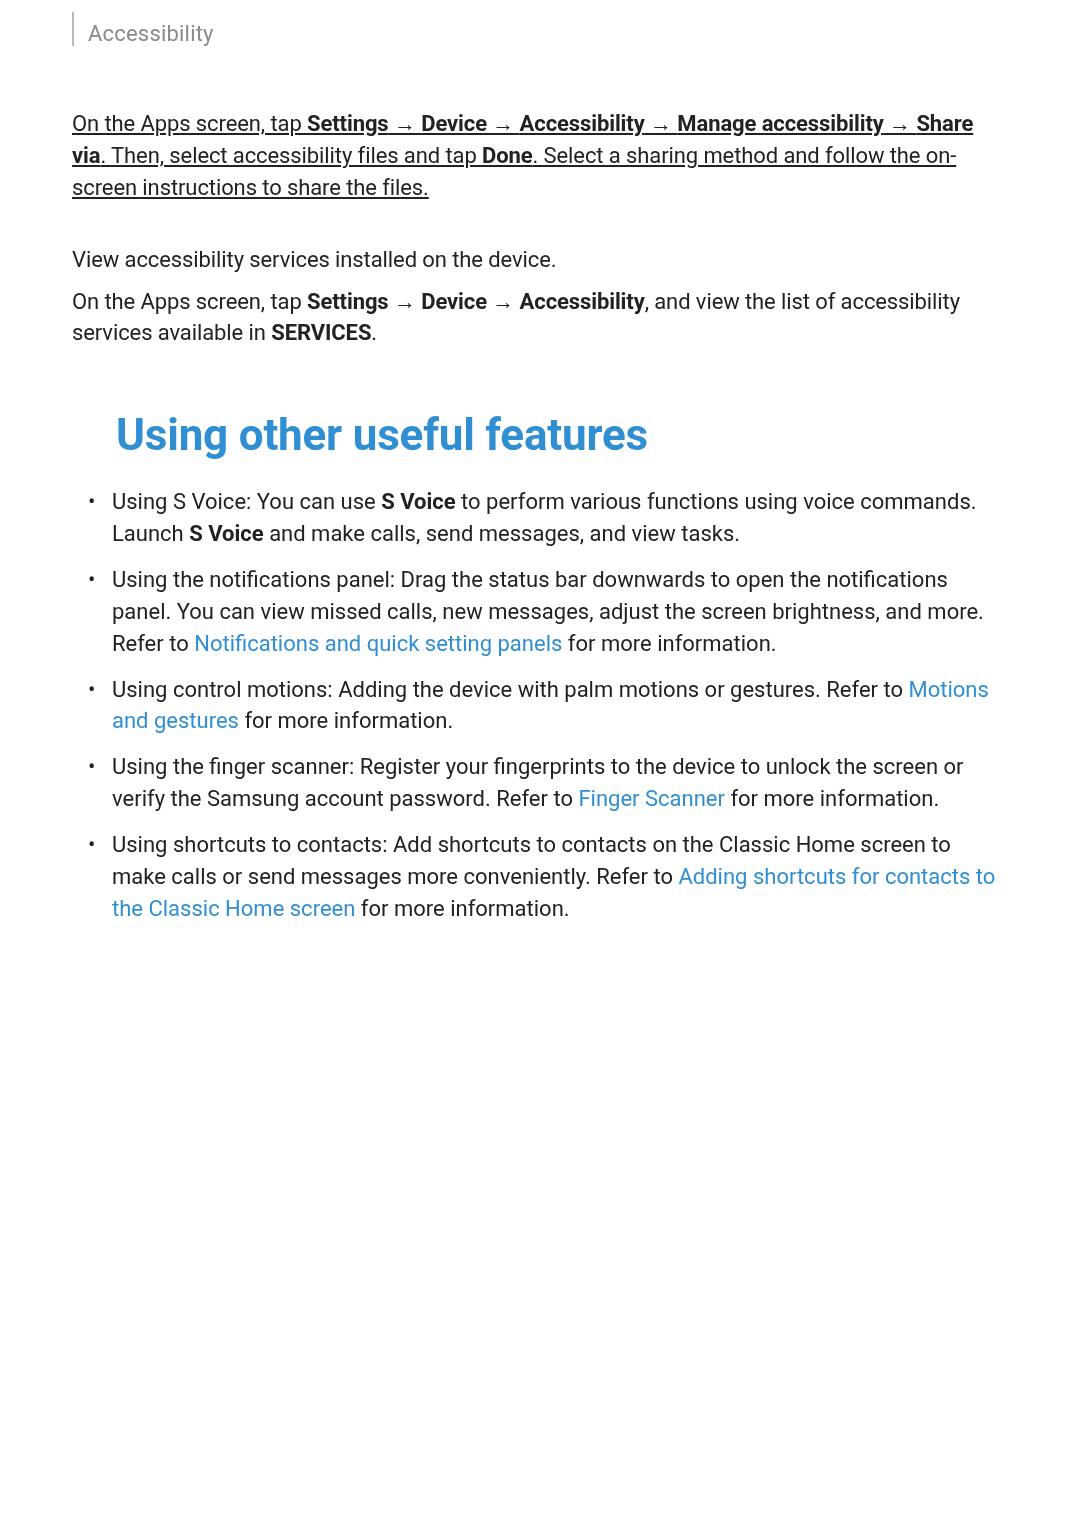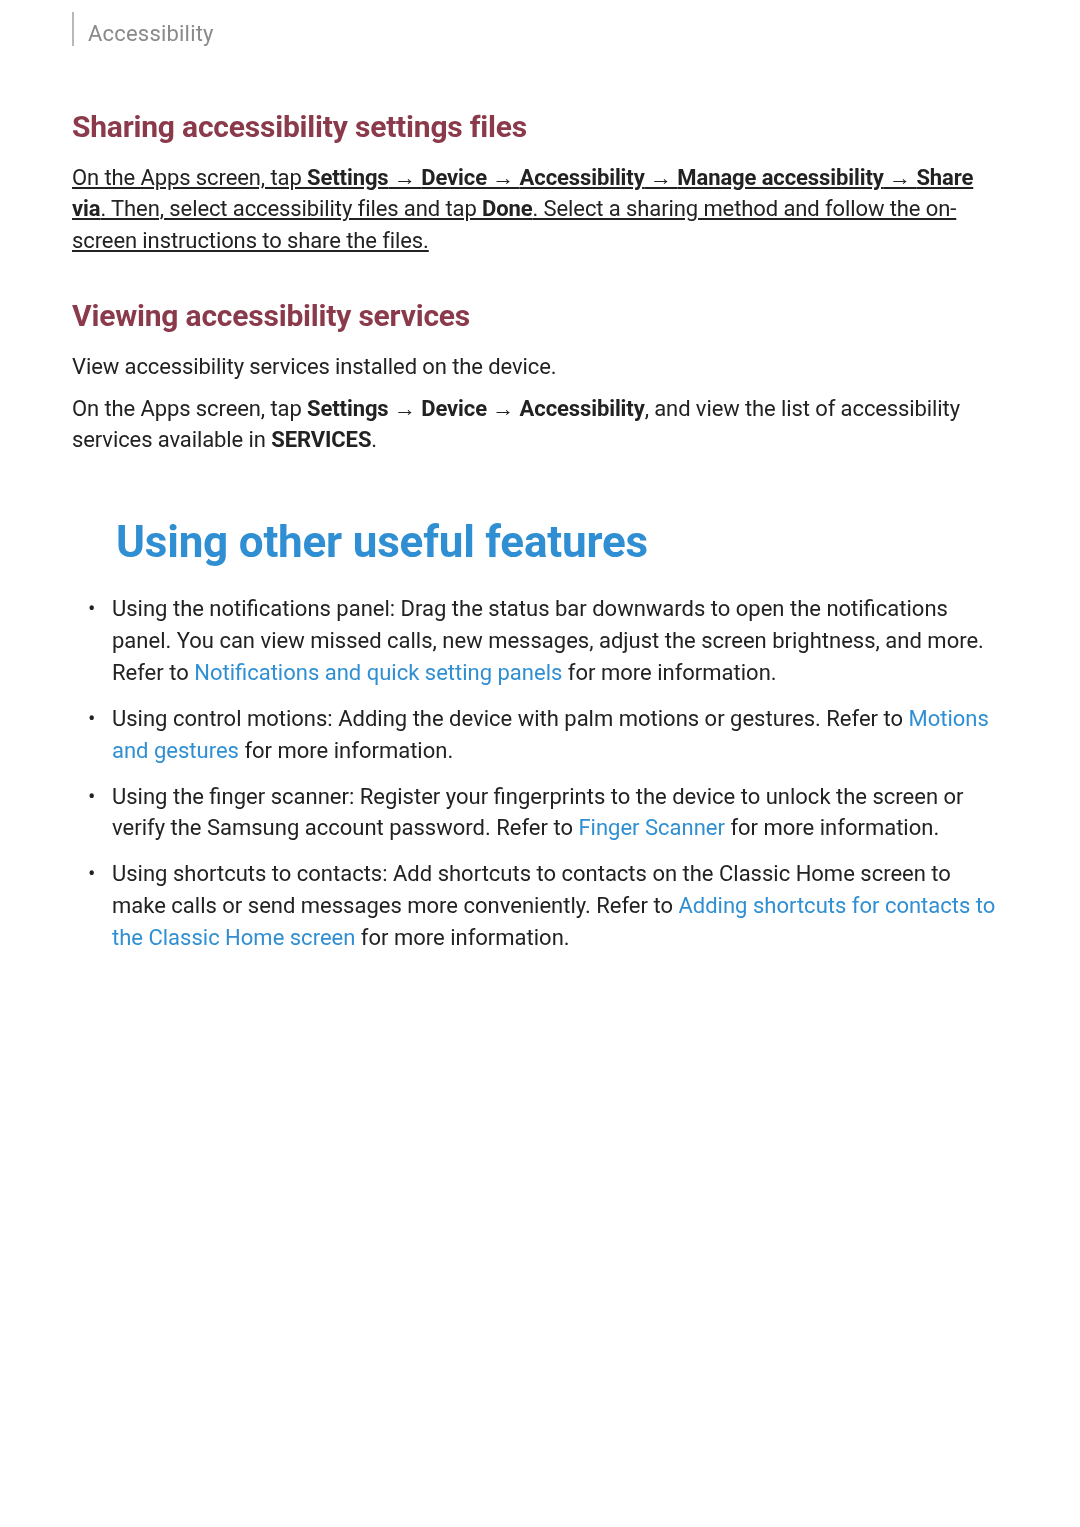--- a/index.html
+++ b/index.html
@@ -94,48 +94,49 @@
 
 <div class="page">
 
   <div class="header-bar">
     <div class="header-tick"></div>
     <div class="header-label">Accessibility</div>
   </div>
 
   <div class="content">
 
-    <h2 class="section">Sharing accessibility settings files</h2>
 
 
     <p class="body last">
       <span>On the Apps screen, tap </span>
       <strong>Settings</strong><span class="arrow"> → </span>
       <strong>Device</strong><span class="arrow"> → </span>
       <strong>Accessibility</strong><span class="arrow"> → </span>
       <strong>Manage accessibility</strong><span class="arrow"> → </span>
       <strong>Share via</strong><span>. Then, select accessibility files and tap </span>
       <strong>Done</strong><span>. Select a sharing method and follow the on-screen instructions to share the files.</span>
     </p>
 
-    <h2 class="section">Viewing accessibility services</h2>
 
     <p class="body">View accessibility services installed on the device.</p>
 
     <p class="body">
       <span>On the Apps screen, tap </span>
       <strong>Settings</strong><span class="arrow"> → </span>
       <strong>Device</strong><span class="arrow"> → </span>
       <strong>Accessibility</strong><span>, and view the list of accessibility services available in </span>
       <strong>SERVICES</strong><span>.</span>
     </p>
 
     <h1 class="chapter">Using other useful features</h1>
 
     <ul class="bullets">
+      <li>
+        <span>Using S Voice: You can use </span><strong>S Voice</strong><span> to perform various functions using voice commands. Launch </span><strong>S Voice</strong><span> and make calls, send messages, and view tasks.</span>
+      </li>
       <li>
         <span>Using the notifications panel: Drag the status bar downwards to open the notifications panel. You can view missed calls, new messages, adjust the screen brightness, and more. Refer to </span><a class="link">Notifications and quick setting panels</a><span> for more information.</span>
       </li>
       <li>
         <span>Using control motions: Adding the device with palm motions or gestures. Refer to </span><a class="link">Motions and gestures</a><span> for more information.</span>
       </li>
       <li>
         <span>Using the finger scanner: Register your fingerprints to the device to unlock the screen or verify the Samsung account password. Refer to </span><a class="link">Finger Scanner</a><span> for more information.</span>
       </li>
       <li>

